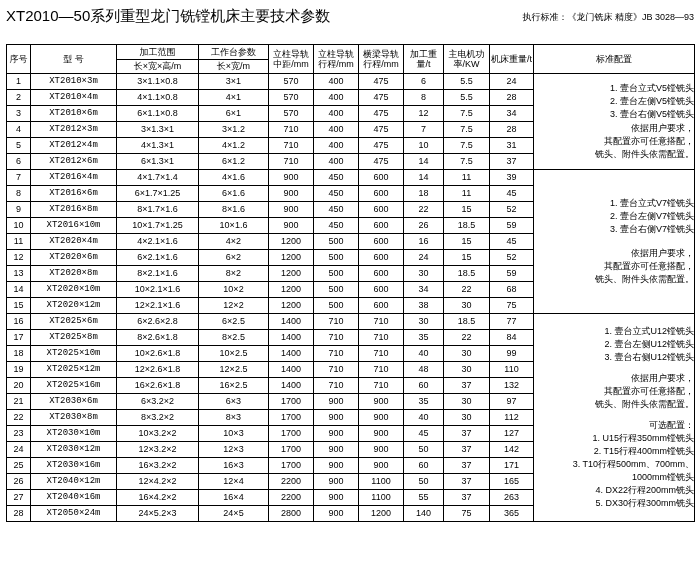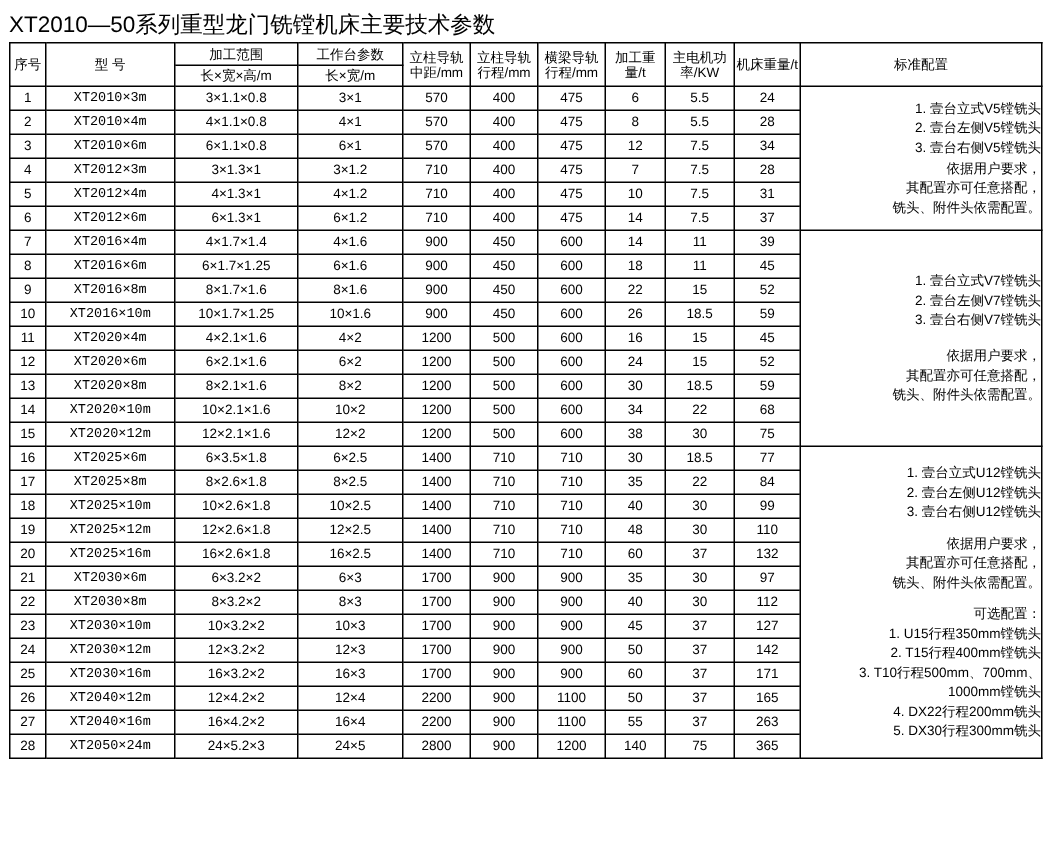--- a/index.html
+++ b/index.html
@@ -35,21 +35,21 @@
   }
   .std-line {
     font-size: 9px;
     white-space: nowrap;
     padding-bottom: 2px;
   }
   table.main {
     border-collapse: collapse;
     width: 688px;
     table-layout: fixed;
-    margin-top: 2px;
+    margin-top: 18px;
   }
   table.main th, table.main td {
     border: 1px solid #000;
     text-align: center;
     vertical-align: middle;
     font-size: 9px;
     padding: 0;
     line-height: 1.15;
   }
   table.main th {
@@ -101,20 +101,23 @@
   col.c-weight { width: 44px; }
   col.c-cfg    { width: 161px; }
 </style>
 </head>
 <body>
 
 <div class="page">
 
   <div class="topbar">
     <div class="doc-title">XT2010—50系列重型龙门铣镗机床主要技术参数</div>
+    <div class="std-line">
+      <span>执行标准：</span><span>《龙门铣床   精度》JB 3028—93</span>
+    </div>
   </div>
 
   <table class="main">
     <colgroup>
       <col class="c-no">
         <col class="c-model">
         <col class="c-proc">
         <col class="c-table">
       <col class="c-mid">
         <col class="c-col">
@@ -343,21 +346,21 @@
         <td>500</td>
         <td>600</td>
         <td>38</td>
         <td>30</td>
         <td>75</td>
       </tr>
 
       <tr>
         <td>16</td>
         <td class="model">XT2025×6m</td>
-        <td>6×3.5×1.8</td>
+        <td>6×2.6×2.8</td>
         <td>6×2.5</td>
         <td>1400</td>
         <td>710</td>
         <td>710</td>
         <td>30</td>
         <td>18.5</td>
         <td>77</td>
         <td class="cfg" rowspan="13">
           <div class="cfg-block">
             <div>1. 壹台立式U12镗铣头</div>

